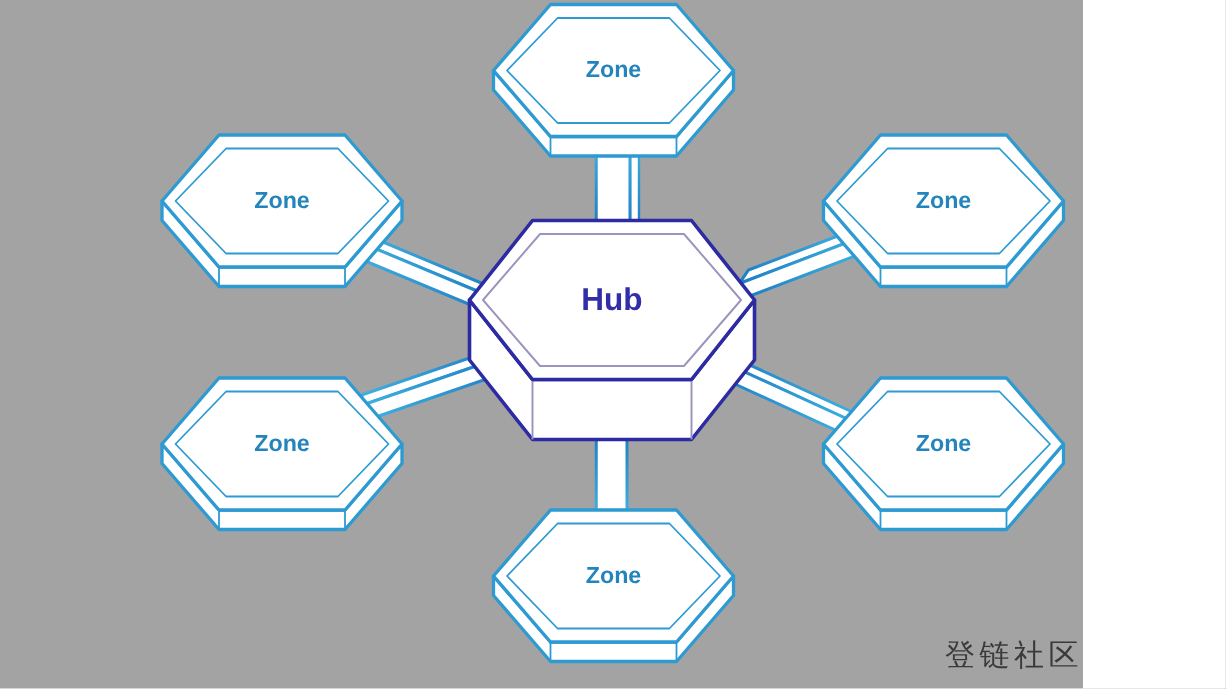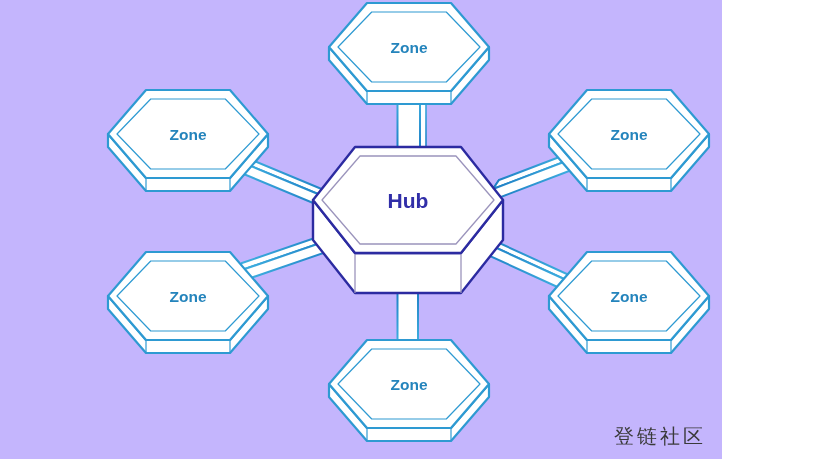--- a/index.html
+++ b/index.html
@@ -1,20 +1,20 @@
 <!DOCTYPE html>
 <html><head>
 <meta charset="utf-8">
 <style>
   html,body{margin:0;padding:0;background:#ffffff;}
   body{font-family:"Liberation Sans", sans-serif;}
-  .stage{position:relative;width:722px;height:459px;background:#c4b5fd;overflow:hidden;}
+  .stage{position:relative;width:722px;height:459px;background:#a3a3a3;overflow:hidden;}
   .stage svg{position:absolute;left:0;top:0;}
   .watermark{
-    position:absolute;right:16px;bottom:9px;
+    position:absolute;right:0;bottom:9px;
     font-family:"DejaVu Serif", serif;
     font-size:20px;letter-spacing:3px;color:#3a3a3a;
   }
   text.zone-label{font-family:"Liberation Sans",sans-serif;font-weight:bold;font-size:15.5px;}
   text.hub-label{font-family:"Liberation Sans",sans-serif;font-weight:bold;font-size:21px;}
 </style>
 </head>
 <body>
 
 <div class="stage">

